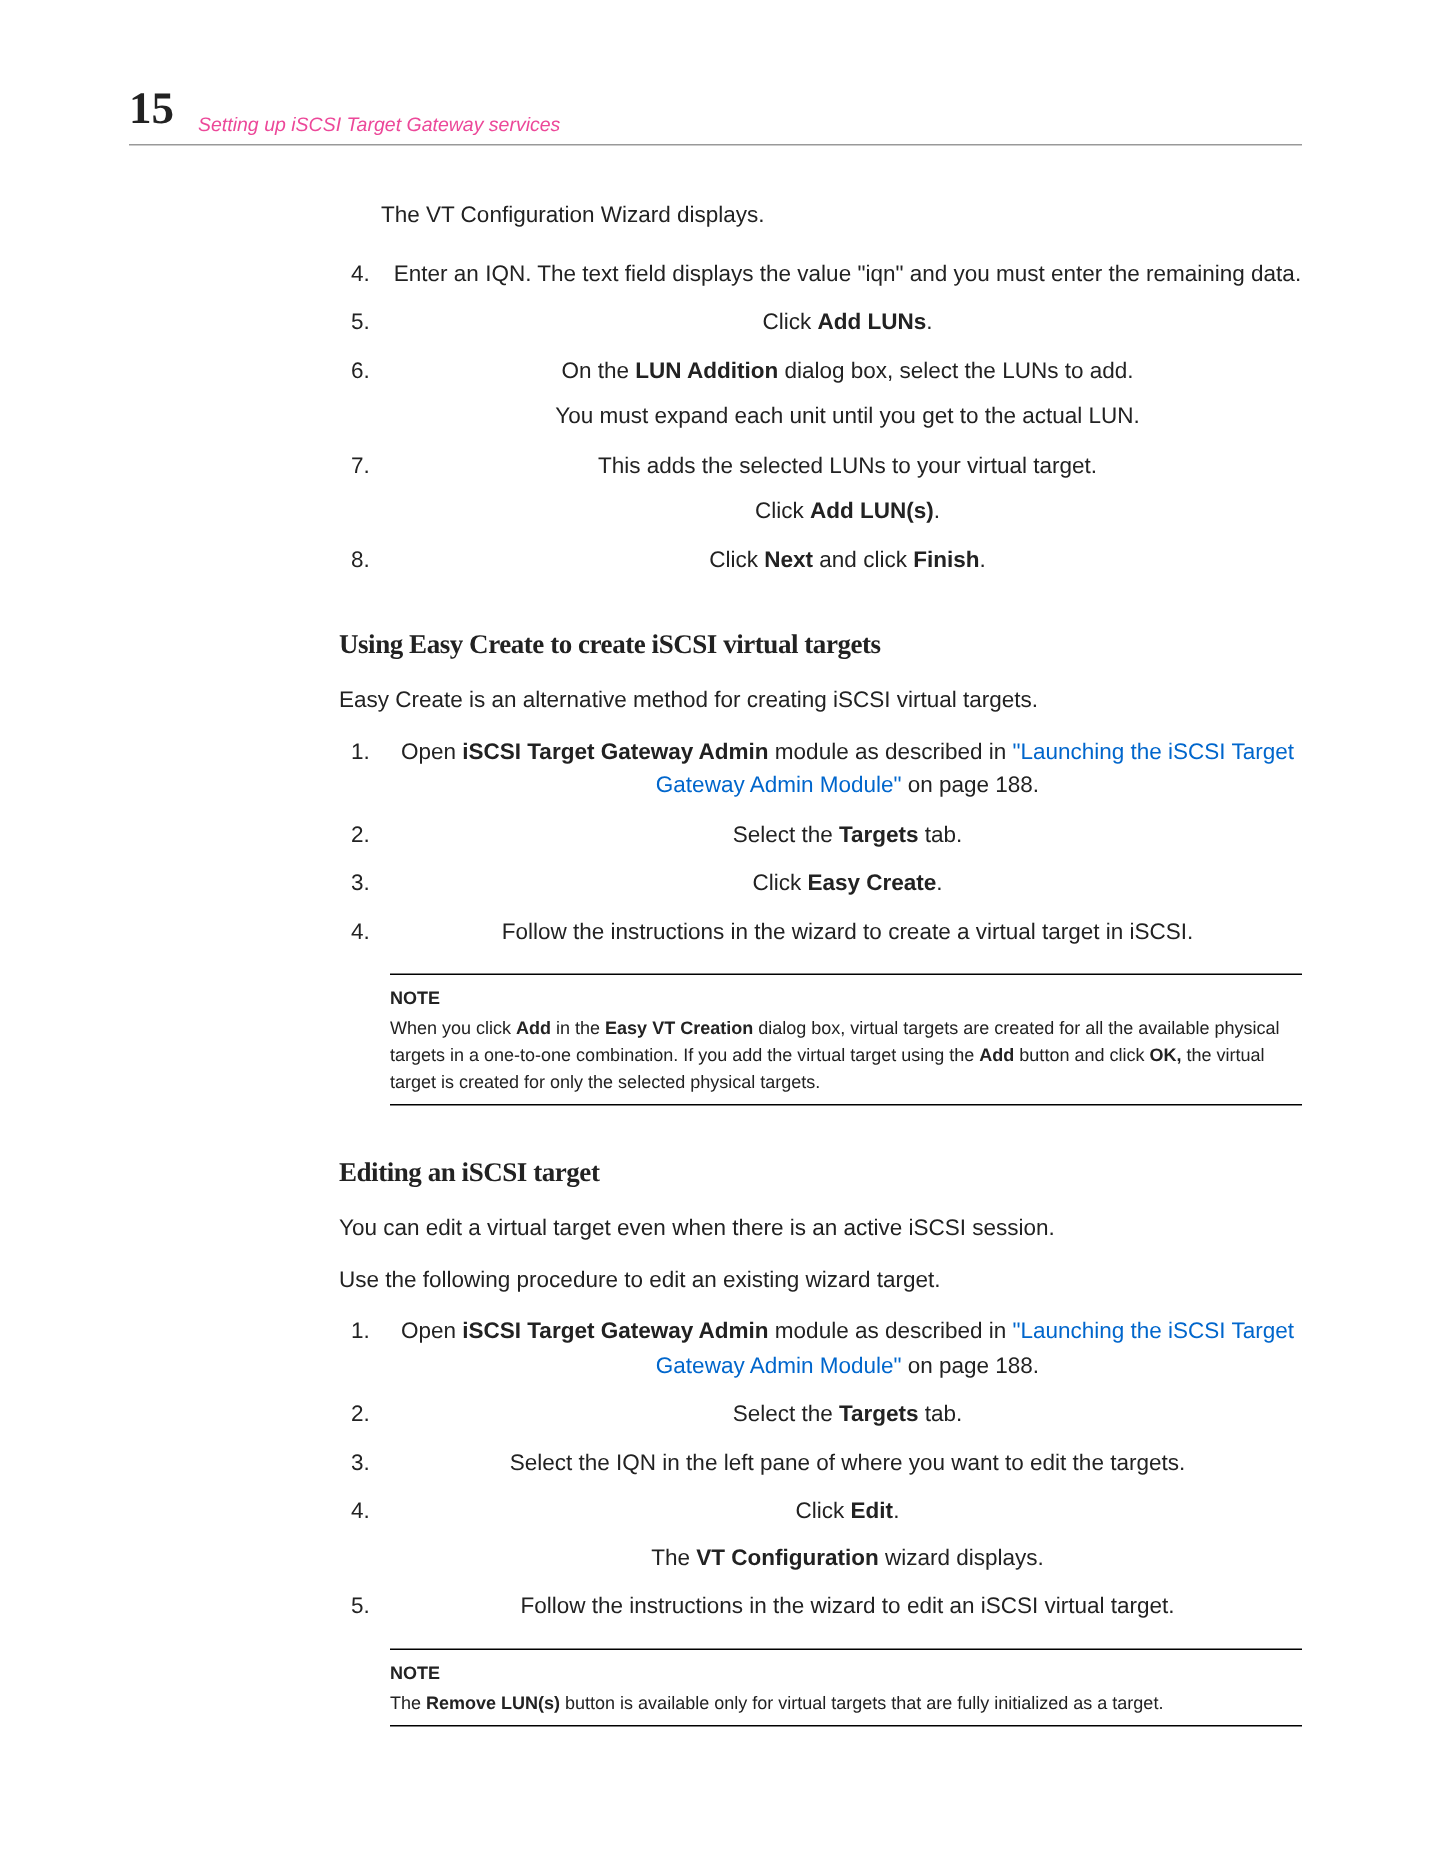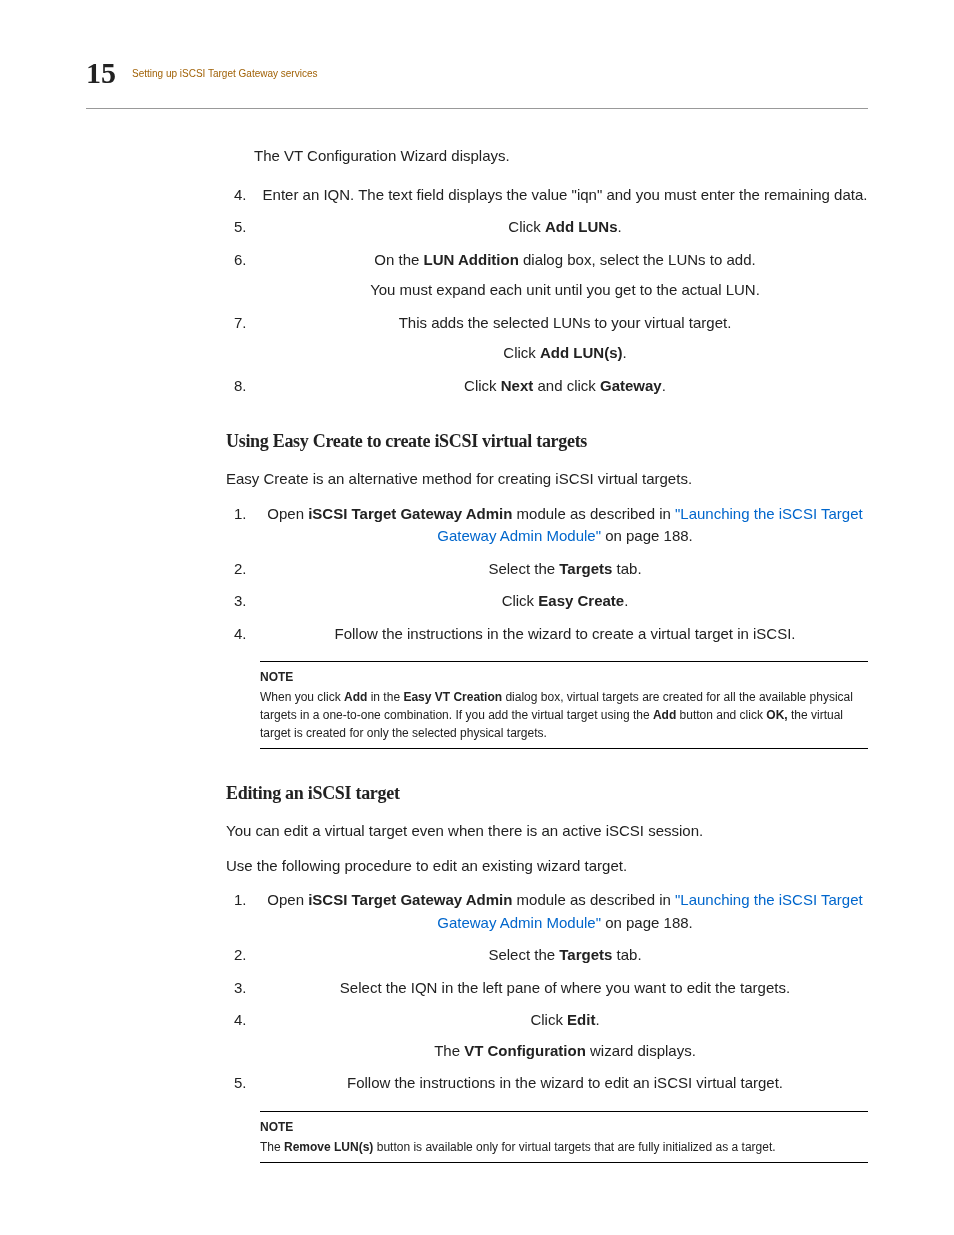--- a/index.html
+++ b/index.html
@@ -9,34 +9,35 @@
     font-family: Arial, Helvetica, sans-serif;
     color: #222;
     width: 954px;
   }
   .page {
     padding: 56px 86px 60px 86px;
     box-sizing: border-box;
   }
   .header {
     display: flex;
-    align-items: center;
+    align-items: flex-end;
     border-bottom: 1px solid #999;
-    padding-bottom: 18px;
+    padding-bottom: 6px;
     margin-bottom: 36px;
   }
   .chapter-number {
     font-family: Georgia, "Times New Roman", serif;
     font-size: 30px;
     font-weight: bold;
     margin-right: 16px;
   }
   .header-title {
-    font-size: 10px;
-    color: #a16207;
+    font-size: 13px;
+    color: #ec4899;
+    font-style: italic;
   }
   .indent1 {
     margin-left: 168px;
     font-size: 15px;
     line-height: 1.5;
     margin-bottom: 16px;
   }
   ol.steps {
     list-style: none;
     margin: 0 0 16px 148px;
@@ -139,21 +140,21 @@
         <p>This adds the selected LUNs to your virtual target.</p>
         <p>
           <span>Click </span><span class="bold">Add LUN(s)</span><span>.</span>
         </p>
       </div>
     </li>
     <li>
       <span class="num">8.</span>
       <div class="body">
           <p>
-        <span>Click </span><span class="bold">Next</span><span> and click </span><span class="bold">Gateway</span><span>.</span>
+        <span>Click </span><span class="bold">Next</span><span> and click </span><span class="bold">Finish</span><span>.</span>
       </p>
         </div>
     </li>
   </ol>
 
   <h2 class="section">Using Easy Create to create iSCSI virtual targets</h2>
   <p class="para">Easy Create is an alternative method for creating iSCSI virtual targets.</p>
 
   <ol class="steps">
     <li>

